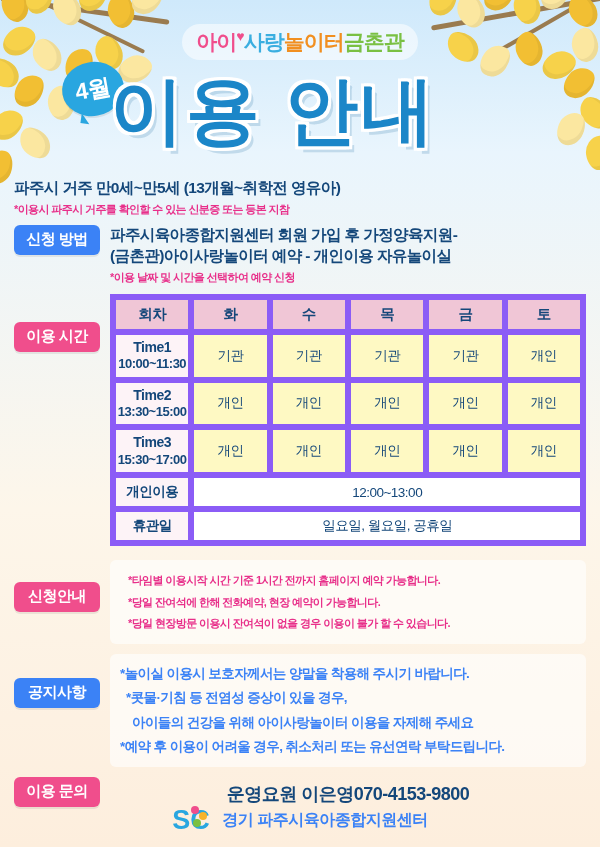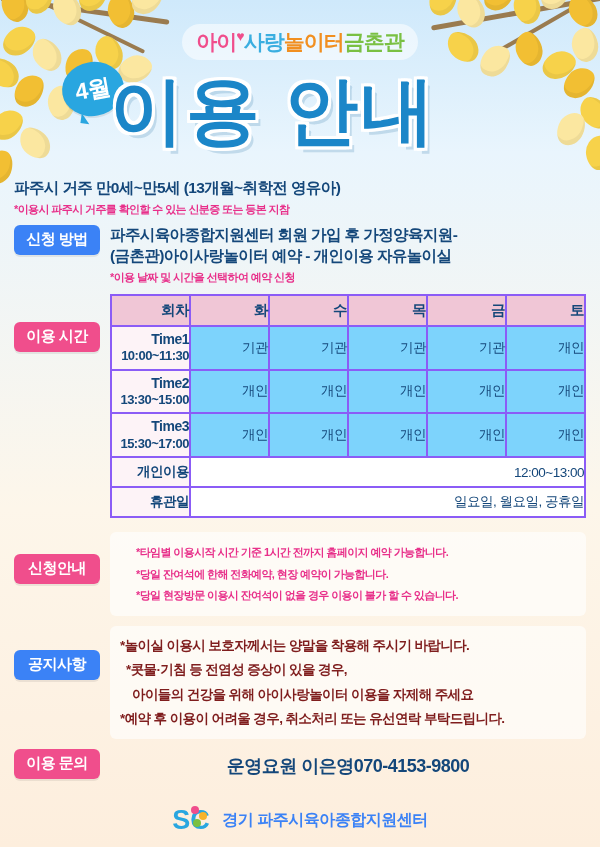--- a/index.html
+++ b/index.html
@@ -72,43 +72,43 @@
     flex: 0 0 86px; margin-right: 10px;
     background: #f04e8c; color: #fff; font-weight: bold;
     font-size: 15px; text-align: center; padding: 5px 0 6px;
     border-radius: 6px; letter-spacing: -0.5px;
     box-shadow: 0 2px 0 rgba(0,0,0,.07);
   }
   .tag.blue { background: #3b82f6; }
   .body-col { flex: 1 1 auto; }
   .l-dark { color: #14477a; font-weight: bold; font-size: 15.5px; line-height: 1.35; letter-spacing: -0.6px; }
   .l-pink { color: #e8308a; font-weight: bold; font-size: 11px; line-height: 1.5; letter-spacing: -0.6px; }
-  .l-note { color: #7f1d1d; font-weight: bold; font-size: 13.5px; line-height: 1.75; letter-spacing: -0.6px; }
+  .l-note { color: #3b82f6; font-weight: bold; font-size: 13.5px; line-height: 1.75; letter-spacing: -0.6px; }
   .mt2 { margin-top: 2px; }
   table { width: 100%; border-collapse: collapse; table-layout: fixed; }
   th, td {
-    border: 2px solid #8b5cf6; text-align: right;
+    border: 6px solid #8b5cf6; text-align: center;
     font-size: 13.5px; color: #14477a; letter-spacing: -0.5px;
   }
   thead th {
     background: #f0c6d6; font-weight: bold; padding: 5px 0; font-size: 14.5px;
   }
-  td { background: #7dd3fc; padding: 5px 0; }
+  td { background: #fef9c3; padding: 5px 0; }
   td.lab { background: #fdf3f7; font-weight: bold; line-height: 1.25; padding: 4px 0; }
   td.lab .t { display: block; font-size: 14px; }
   td.lab .h { display: block; font-size: 13px; }
   td.meta { background: #fdf3f7; font-weight: bold; }
   td.meta-v { background: #fff; }
 
   
   .panel {
     background: rgba(255,255,255,.62);
     border-radius: 6px; padding: 7px 10px;
   }
-  .panel .l-pink { margin: 5px 16px; }
+  .panel .l-pink { margin: 5px 8px; }
   .panel .l-note { margin: 1px 0; }
 
   .contact {
     color: #14477a; font-weight: bold; font-size: 18px; text-align: center;
     letter-spacing: -0.5px; padding-top: 5px;
   }
 
   
   .footer {
     position: absolute; bottom: 12px; left: 0; width: 600px;

